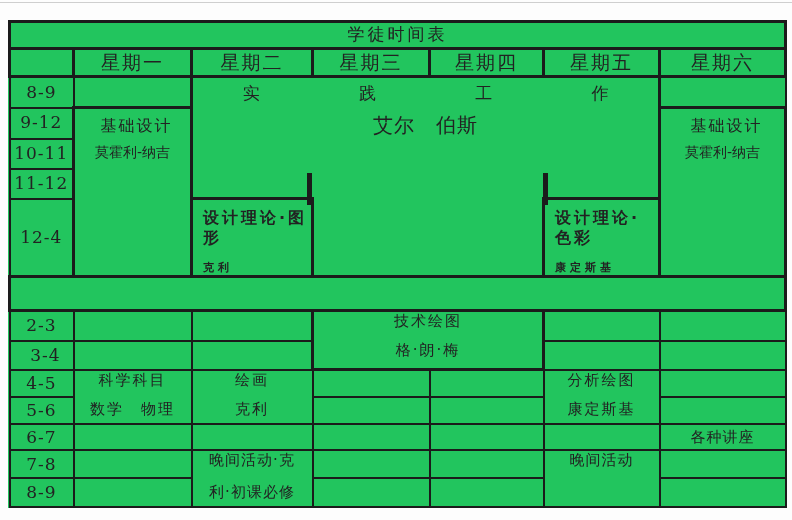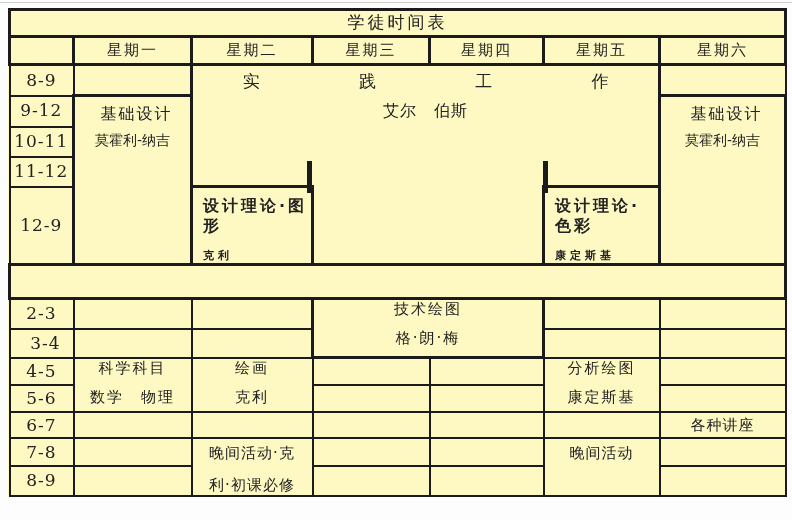--- a/index.html
+++ b/index.html
@@ -6,45 +6,45 @@
   body {
     width:792px; height:520px;
     background:#ffffff;
     font-family:"DejaVu Sans","Liberation Sans",sans-serif;
     color:#222;
   }
   .sheet { position:relative; width:792px; height:520px; background:#fdfdfd; overflow:hidden; }
   .top-hairline { position:absolute; top:2px; left:0; width:792px; height:1px; background:#cfcfcf; }
 
   table.timetable {
-    position:absolute; left:8px; top:8px;
+    position:absolute; left:8px; top:20px;
     width:776px; border-collapse:collapse; table-layout:fixed;
-    background:#fef9c3;
+    background:#22c55e;
   }
   td {
     border:2px solid #1b1b1b;
     padding:0; margin:0;
     text-align:center; vertical-align:middle;
     font-size:15px; line-height:1.25;
     overflow:visible;
   }
 
   
   tr.r-title td { border-width:3px; font-size:17px; letter-spacing:3px; height:24px; }
 
   
-  tr.r-head td { border-width:3px; font-size:15px; letter-spacing:2px; height:25px;margin-top:40px; }
+  tr.r-head td { border-width:3px; font-size:19px; letter-spacing:2px; height:25px;margin-top:40px; }
 
   
   td.time { font-family:"DejaVu Serif","Liberation Serif",serif; font-size:17px; letter-spacing:1px; }
 
   
   td.bigcell { border:3px solid #1b1b1b; border-bottom:none; vertical-align:top; position:relative; }
   .pw-chars { display:flex; justify-content:space-around; padding-top:5px; font-size:17px; }
-  .pw-teacher { margin-top:9px; font-size:16px; letter-spacing:1px;text-align:center; }
+  .pw-teacher { margin-top:9px; font-size:20px; letter-spacing:1px;text-align:center; }
   .tick { position:absolute; width:5px; height:32px; bottom:-8px; background:#1b1b1b; }
   .tick-l { left:114px; }
   .tick-r { left:350px; }
 
   
   td.block { border-width:3px; vertical-align:top; }
   td.block .cname { padding-top:7px; font-size:16px; letter-spacing:2px;padding-left:8px; }
   td.block .cteacher { margin-top:8px; font-size:14px; }
 
   
@@ -58,21 +58,21 @@
   
   td.band { border-width:3px; height:31px; }
 
   
   td.course2 { vertical-align:top; }
   td.course2 .cname { font-size:15px; letter-spacing:2px; }
   td.course2 .cteacher { margin-top:10px; font-size:15px; letter-spacing:2px; }
   td.tech { border-width:3px; }
 
   td.evening { vertical-align:top; }
-  td.evening .eline { padding-top:5px; font-size:15px; letter-spacing:1px; }
+  td.evening .eline { font-size:15px; letter-spacing:1px; }
   td.evening .eline2 { padding-top:13px; font-size:15px; letter-spacing:1px; }
 
   td.single-course { font-size:15px; letter-spacing:1px; }
 
   
   tr.r1  td { height:28px; }
   tr.r2  td { height:29px; }
   tr.r3  td { height:28px; }
   tr.r4  td { height:28px; }
   tr.r5  td { height:61px; }
@@ -147,21 +147,21 @@
 
     <tr class="r3">
       <td class="time">10-11</td>
     </tr>
 
     <tr class="r4">
       <td class="time">11-12</td>
     </tr>
 
     <tr class="r5">
-      <td class="time">12-9</td>
+      <td class="time">12-4</td>
       <td class="small-course">
         <div class="cname">设计理论·图形</div>
         <div class="cteacher">克利</div>
       </td>
       <td class="cont" colspan="2"></td>
       <td class="small-course">
         <div class="cname">设计理论·色彩</div>
         <div class="cteacher">康定斯基</div>
       </td>
     </tr>

